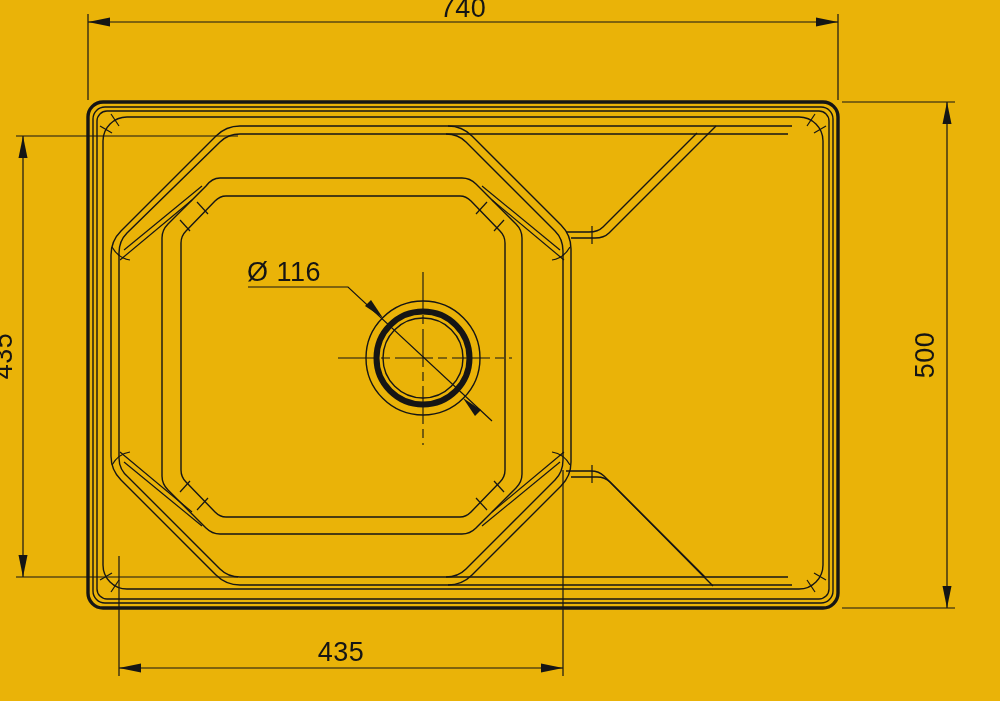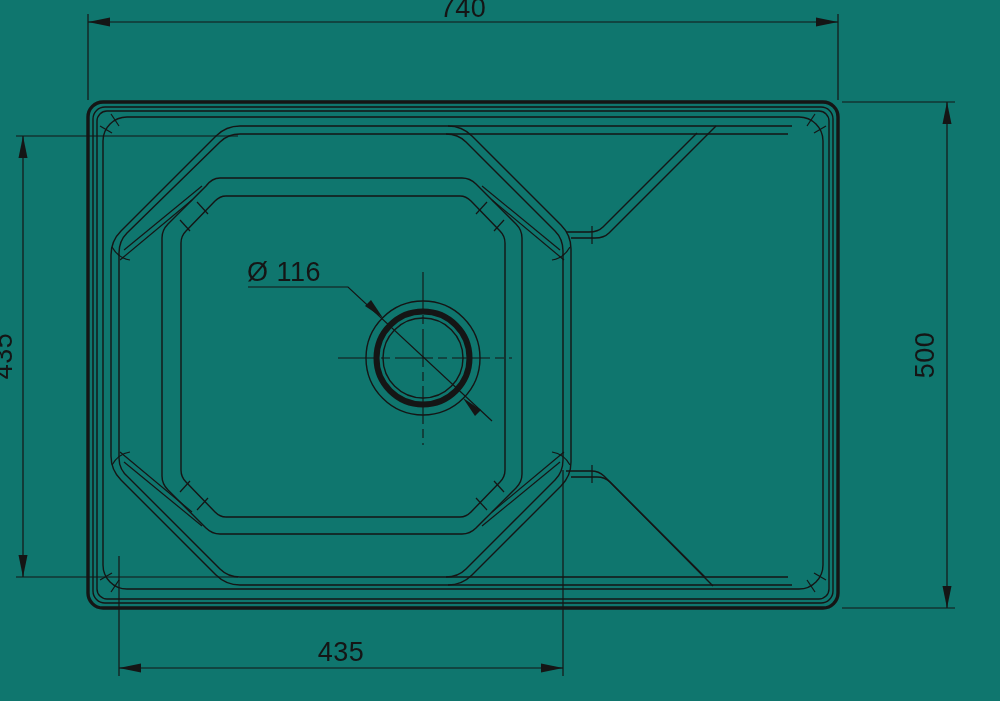--- a/index.html
+++ b/index.html
@@ -1,16 +1,16 @@
 <!DOCTYPE html>
 <html><head>
 <meta charset="utf-8">
 <style>
   html,body{margin:0;padding:0;background:#fff;}
-  .stage{position:relative;width:1000px;height:701px;background:#0f766e;overflow:hidden;
+  .stage{position:relative;width:1000px;height:701px;background:#eab308;overflow:hidden;
          font-family:"Liberation Sans", sans-serif;}
   svg{display:block;}
   .dimtext{font-family:"Liberation Sans", sans-serif;font-size:27px;fill:#151515;letter-spacing:.5px;}
   .thin   {fill:none;stroke:#151515;stroke-width:1.4;}
   .thin2  {fill:none;stroke:#151515;stroke-width:1.2;}
   .thick  {fill:none;stroke:#151515;stroke-width:3.4;}
   .ring   {fill:none;stroke:#151515;stroke-width:6;}
   .dim    {fill:none;stroke:#151515;stroke-width:1.2;}
   .arrow  {fill:#151515;stroke:none;}
   .cline  {fill:none;stroke:#151515;stroke-width:1.1;stroke-dasharray:38 5 9 5;}

